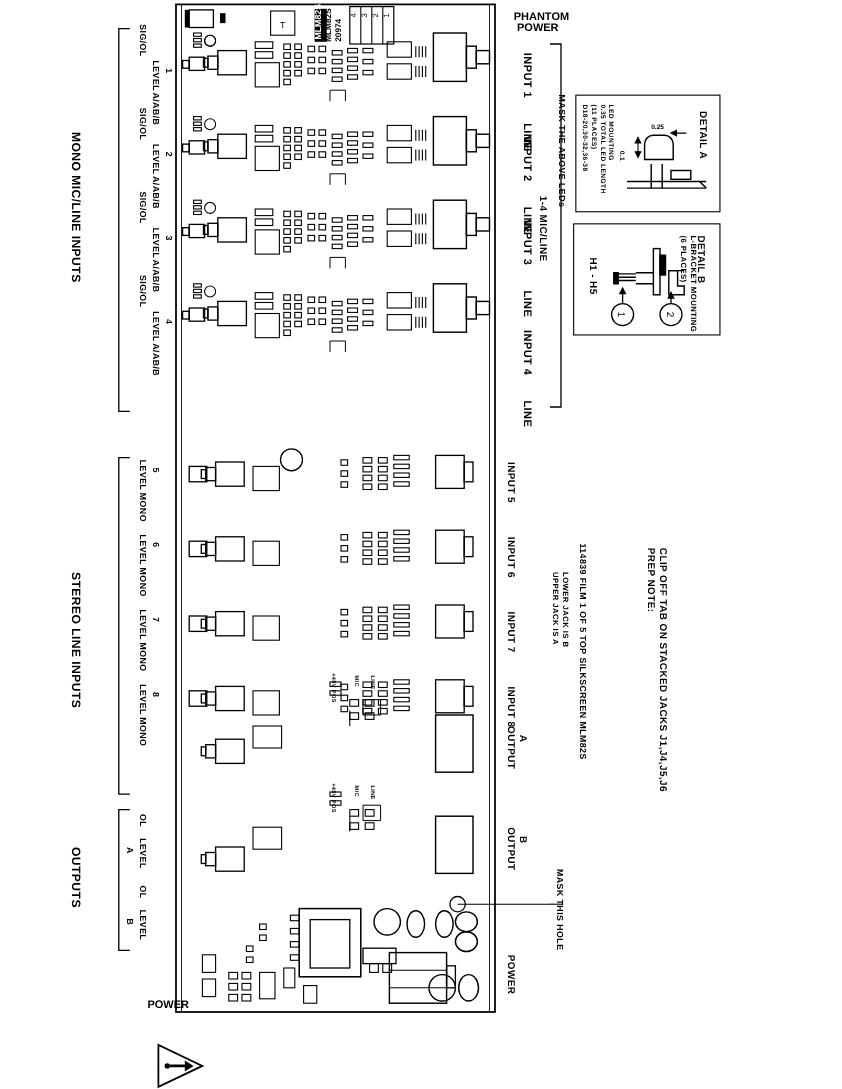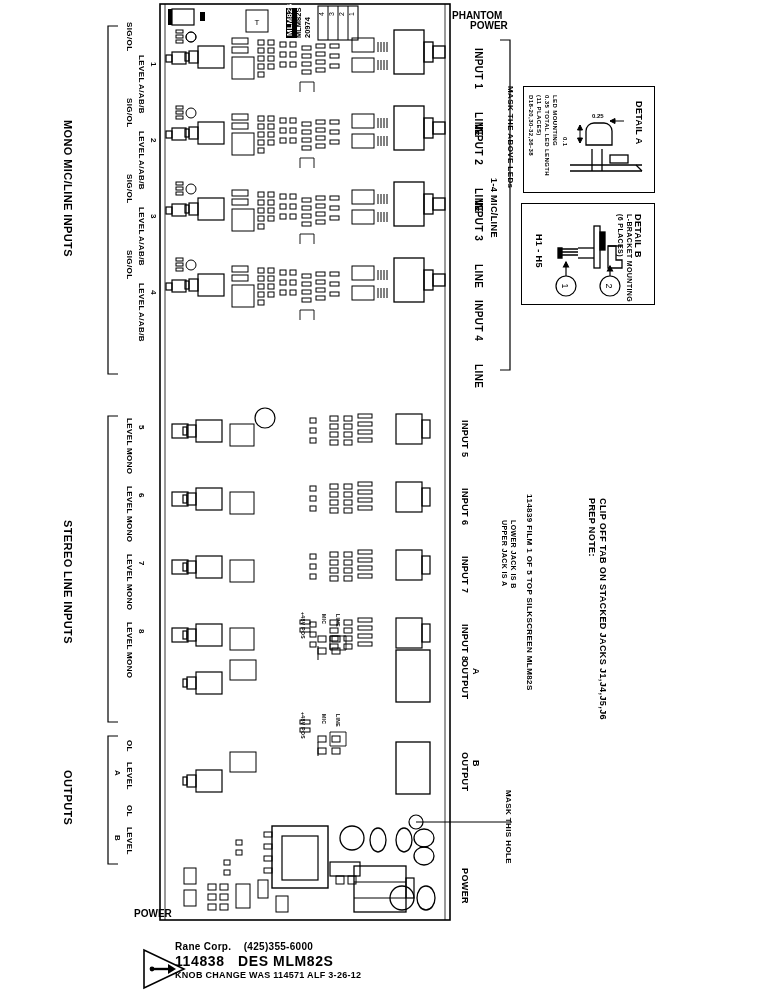--- a/index.html
+++ b/index.html
@@ -552,21 +552,21 @@
   <div class="vtext t8" style="left:134px;top:740px;">OL</div>
   <div class="vtext t8" style="left:134px;top:762px;">LEVEL</div>
   <div class="vtext t8" style="left:122px;top:770px;">A</div>
 
   <div class="vtext t8" style="left:134px;top:805px;">OL</div>
   <div class="vtext t8" style="left:134px;top:827px;">LEVEL</div>
   <div class="vtext t8" style="left:122px;top:835px;">B</div>
 
   <div class="htext t10" style="left:134px;top:908px;">POWER</div>
 
-  <div class="htext t10" style="left:452px;top:10px;text-align:center;">PHANTOM</div>
+  <div class="htext t10" style="left:440px;top:10px;text-align:center;padding-left:27px;">PHANTOM</div>
   <div class="htext t10" style="left:470px;top:20px;">POWER</div>
 
   <div class="vtext t10" style="left:484px;top:48px;">INPUT 1</div>
   <div class="vtext t10" style="left:484px;top:112px;">LINE</div>
 
   <div class="vtext t10" style="left:484px;top:124px;">INPUT 2</div>
   <div class="vtext t10" style="left:484px;top:188px;">LINE</div>
 
   <div class="vtext t10" style="left:484px;top:200px;">INPUT 3</div>
   <div class="vtext t10" style="left:484px;top:264px;">LINE</div>
@@ -673,29 +673,14 @@
   <div class="vtext t5" style="left:327px;top:714px;">MIC</div>
   <div class="vtext t5" style="left:341px;top:714px;">LINE</div>
 
   <svg width="60" height="48" style="position:absolute;left:138px;top:946px;">
     <path d="M6 4 L6 42 L46 23 Z" fill="none" stroke="#000" stroke-width="1.6"></path>
     <circle cx="14" cy="23" r="2.4" fill="#000"></circle>
     <line x1="16" y1="23" x2="32" y2="23" stroke="#000" stroke-width="2.4"></line>
     <path d="M30 18 l8 5 l-8 5 z" fill="#000"></path>
   </svg>
 
-  <div class="title-blk">
-    <div class="tb1">
-      <span>Rane Corp.</span>
-      &nbsp;&nbsp;
-      <span>(425)355-6000</span>
-    </div>
-    <div class="tb2">
-      <span>114838</span>
-      <span>&nbsp;</span>
-      <span>DES MLM82S</span>
-    </div>
-    <div class="tb3">
-      <span>KNOB CHANGE WAS 114571 ALF 3-26-12</span>
-    </div>
-  </div>
 
 </div>
 
 </body></html>

